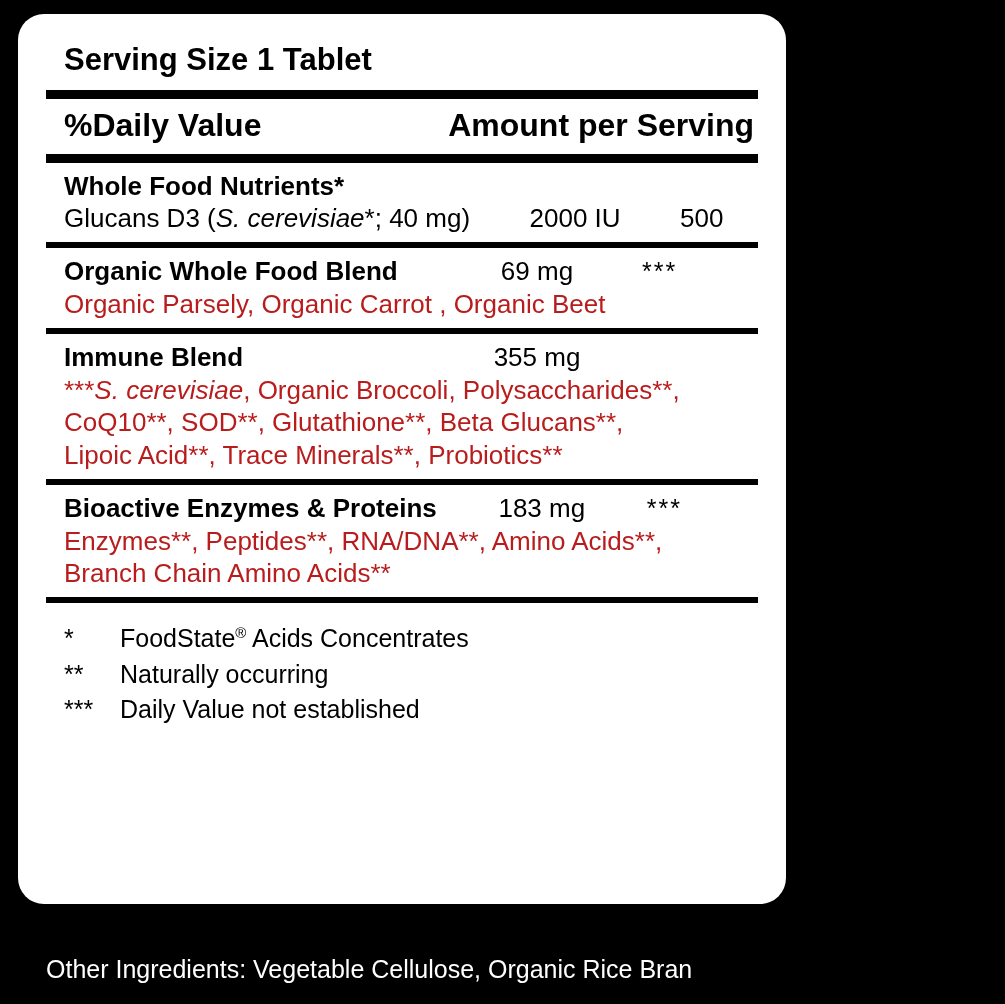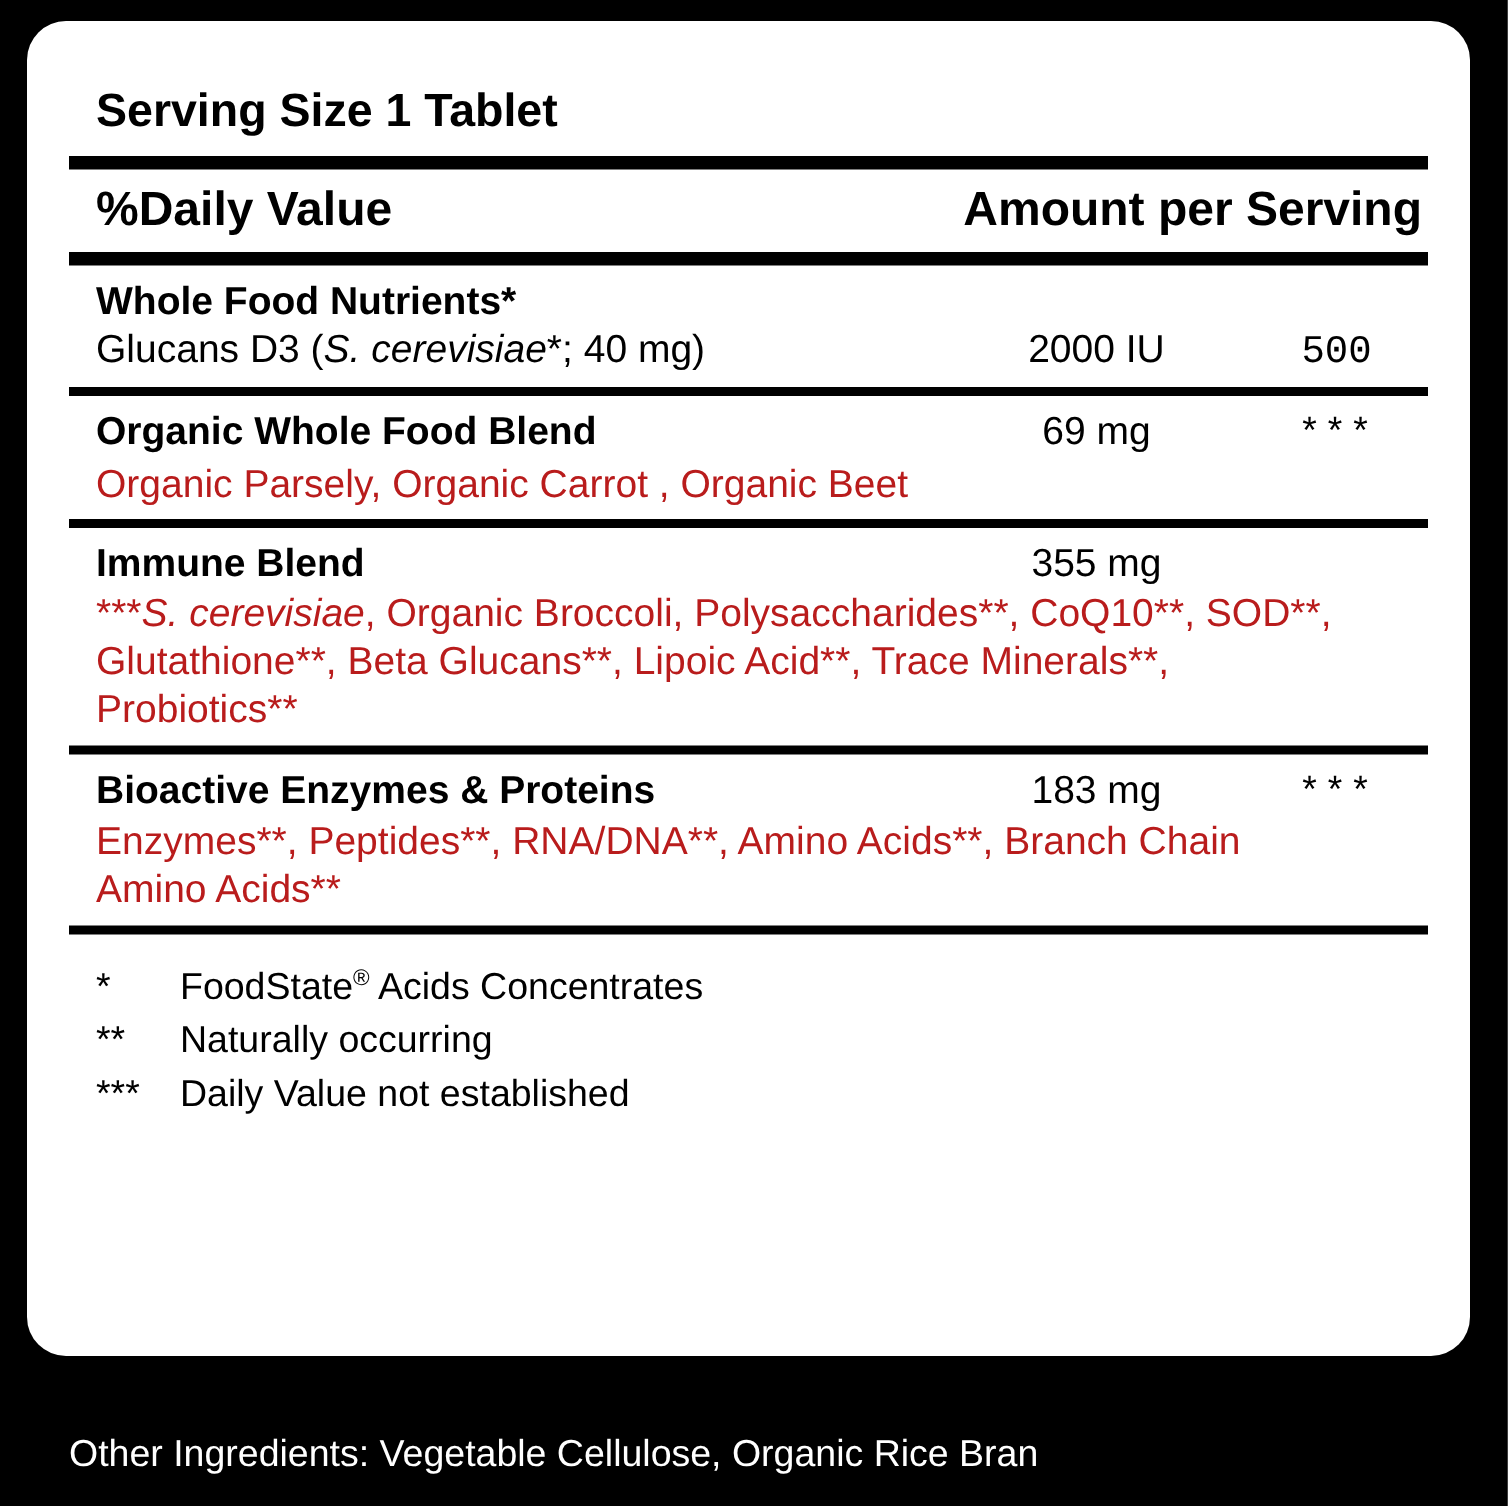--- a/index.html
+++ b/index.html
@@ -12,26 +12,26 @@
     height: 1004px;
     font-family: "Liberation Sans", sans-serif;
     overflow: hidden;
     position: relative;
   }
 
   .panel {
     position: absolute;
     left: 18px;
     top: 14px;
-    width: 962px;
+    width: 768px;
     height: 890px;
     background: #ffffff;
     border-radius: 26px;
     box-sizing: border-box;
-    padding: 36px 26px 0 26px;
+    padding: 22px 26px 0 26px;
   }
 
   .inner {
     width: 100%;
     box-sizing: border-box;
     padding: 0 2px;
   }
 
   
   .rule {
@@ -84,26 +84,25 @@
     flex: 0 0 auto;
     width: 210px;
     text-align: center;
     font-size: 26px;
     color: #000;
     white-space: nowrap;
   }
   .row .dv {
     flex: 0 0 auto;
     width: 110px;
-    text-align: center;
+    text-align: left;
     font-size: 26px;
     color: #000;
     white-space: nowrap;
     padding-right: 2px;
-    font-family: Liberation Mono, monospace;
   }
   .row .dv.stars {
     font-size: 25px;
     letter-spacing: 2px;
   }
 
   .desc {
     font-size: 26px;
     color: #b91c1c;
     padding-left: 18px;

